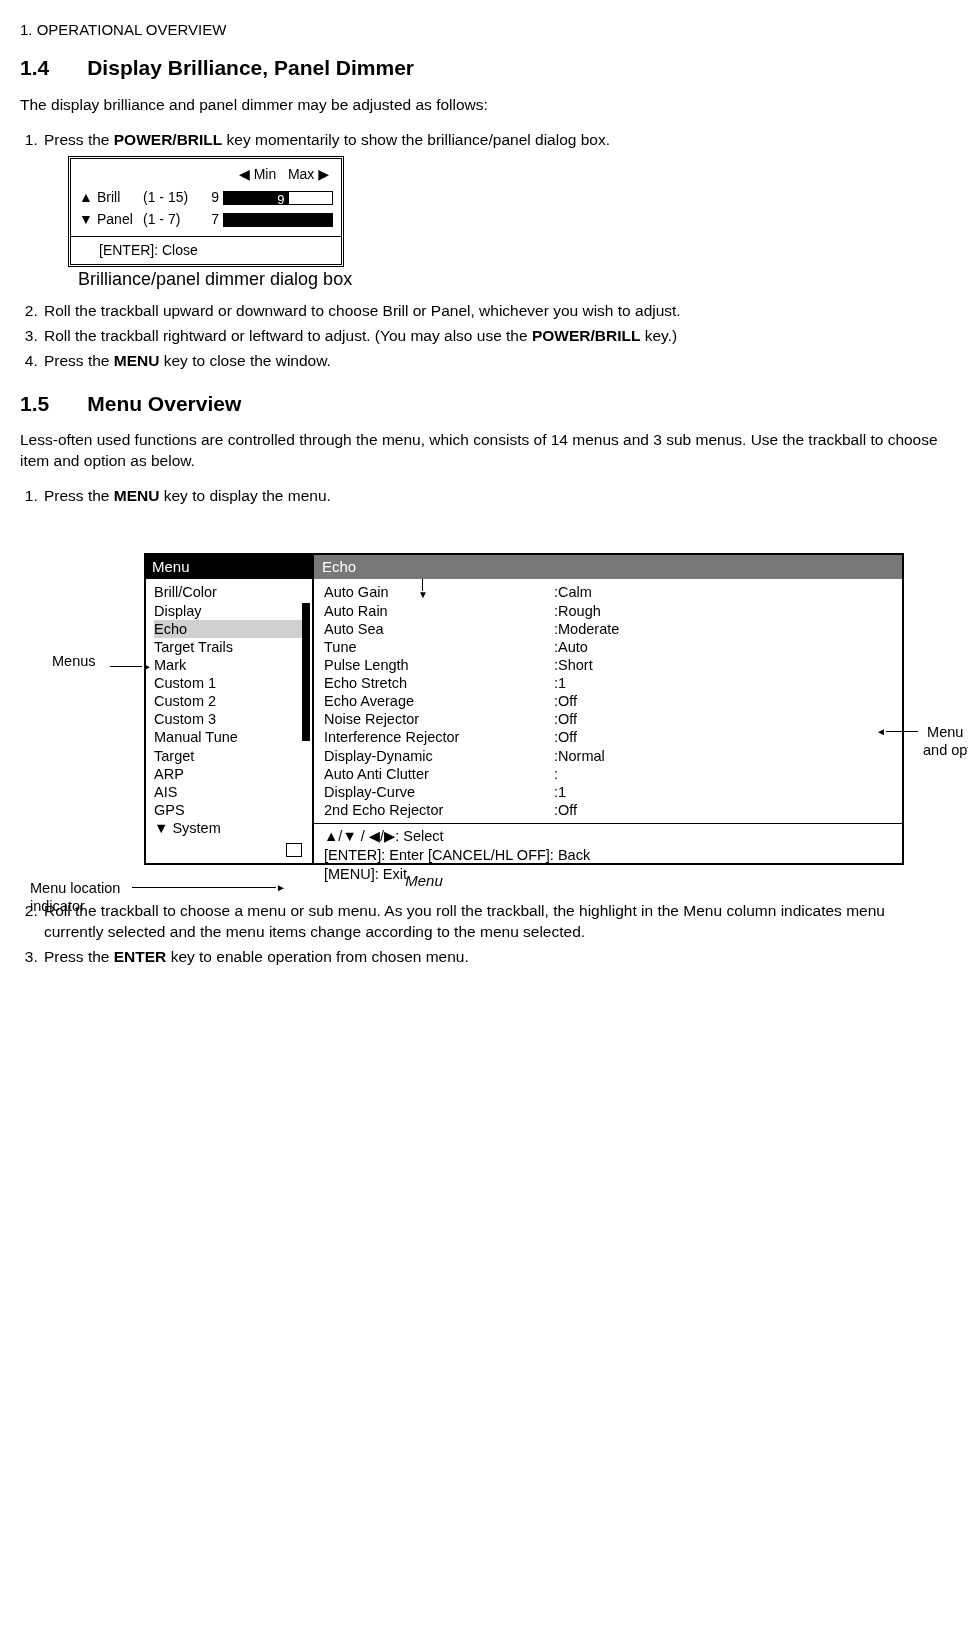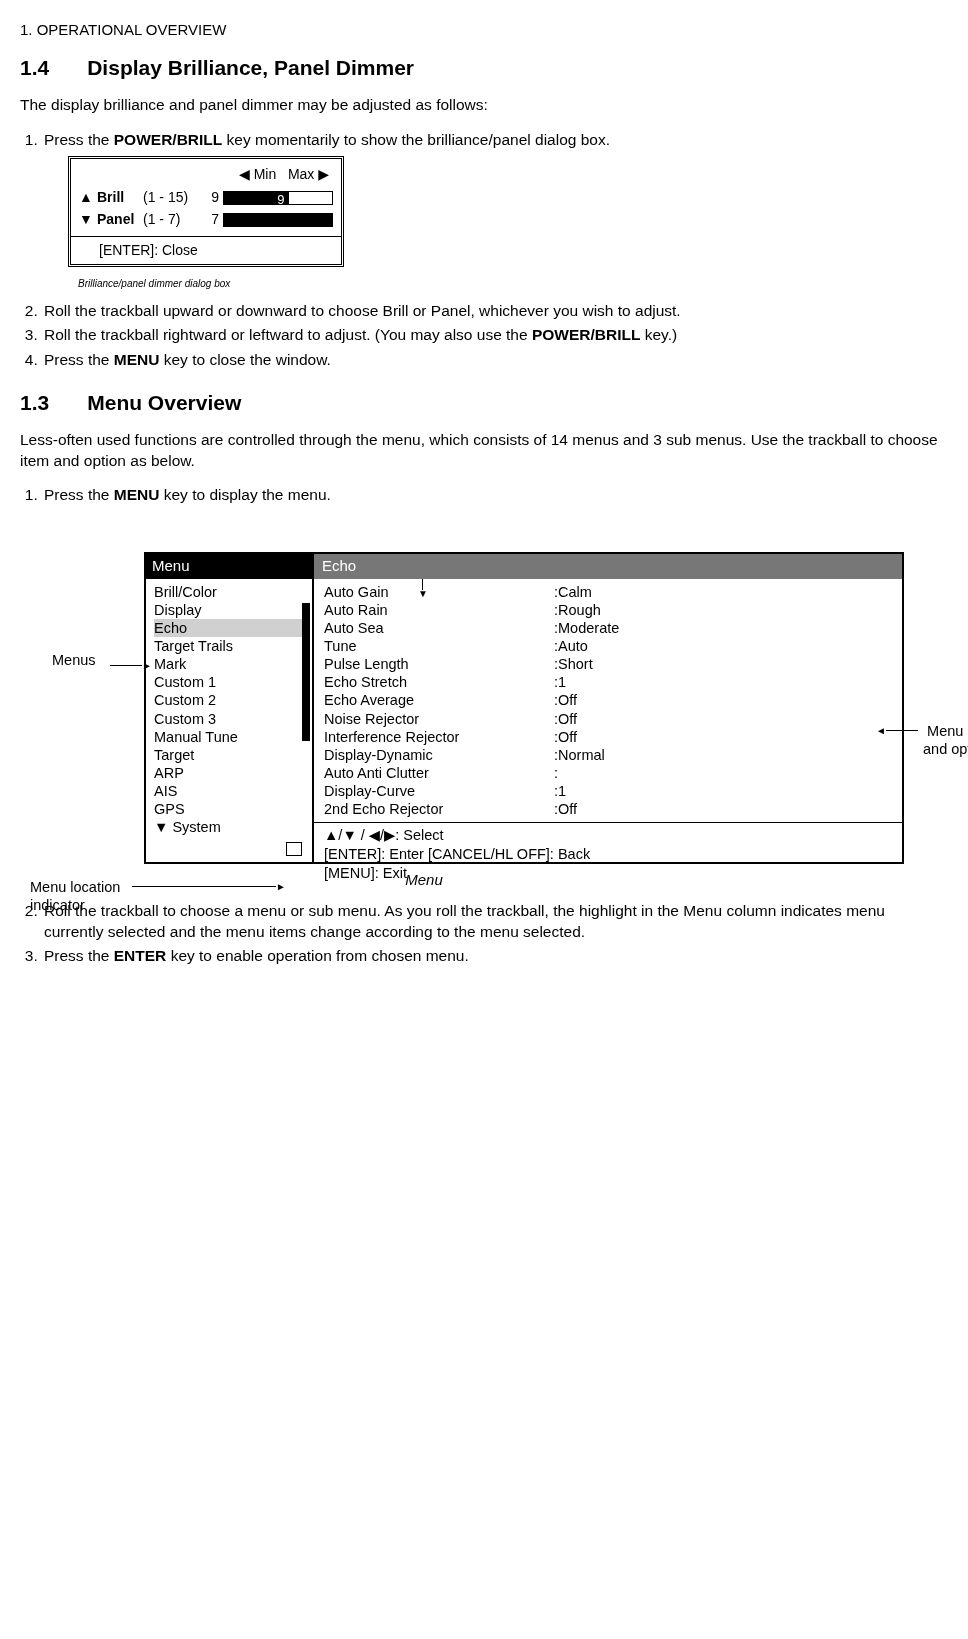--- a/index.html
+++ b/index.html
@@ -49,34 +49,33 @@
     padding-right: 4px;
     margin-bottom: 4px;
   }
   .brill-row {
     display: flex;
     align-items: center;
     gap: 4px;
     margin-bottom: 3px;
   }
   .brill-row .arrow { width: 14px; text-align:center; }
-  .brill-row .label { width: 42px; font-weight: bold; }
+  .brill-row .label { width: 42px; }
   .brill-row .range { width: 58px; }
   .brill-row .val { width: 14px; text-align:right; }
   .brill-bar      { flex:1; height:14px; border:1px solid #000; box-sizing:border-box; position:relative; }
   .brill-bar.filled { background:#000; }
   .brill-bar .fill { position:absolute; left:0; top:0; bottom:0; width:60%; background:#000; }
   .brill-bar .num  { position:absolute; right:44%; top:-1px; color:#fff; font-size:13px; }
   .brill-footer {
     padding: 4px 8px 4px 28px;
   }
   .fig-caption {
-    font-style: italic;
-    font-size: 10px;
-    margin: 10px 0 10px 34px;
+    font-size: 18px;
+    margin: 0 0 10px 34px;
   }
 
   
   .menu-diagram {
     position: relative;
     width: 760px;
     margin: 6px 0 10px 100px;
     font-size: 14.5px;
   }
   .callout {
@@ -224,21 +223,21 @@
     <li>Roll the trackball upward or downward to choose Brill or Panel, whichever you wish to adjust.</li>
     <li>
       <span>Roll the trackball rightward or leftward to adjust. (You may also use the </span><span class="bold">POWER/BRILL</span><span> key.)</span>
     </li>
     <li>
       <span>Press the </span><span class="bold">MENU</span><span> key to close the window.</span>
     </li>
   </ol>
 
   <h2 class="sec">
-    <span class="num">1.3</span>
+    <span class="num">1.5</span>
     <span>Menu Overview</span>
   </h2>
 
   <p>Less-often used functions are controlled through the menu, which consists of 14 menus and 3 sub menus. Use the trackball to choose item and option as below.</p>
 
   <ol class="steps">
     <li>
       <span>Press the </span><span class="bold">MENU</span><span> key to display the menu.</span>
 
       <div class="menu-diagram">

